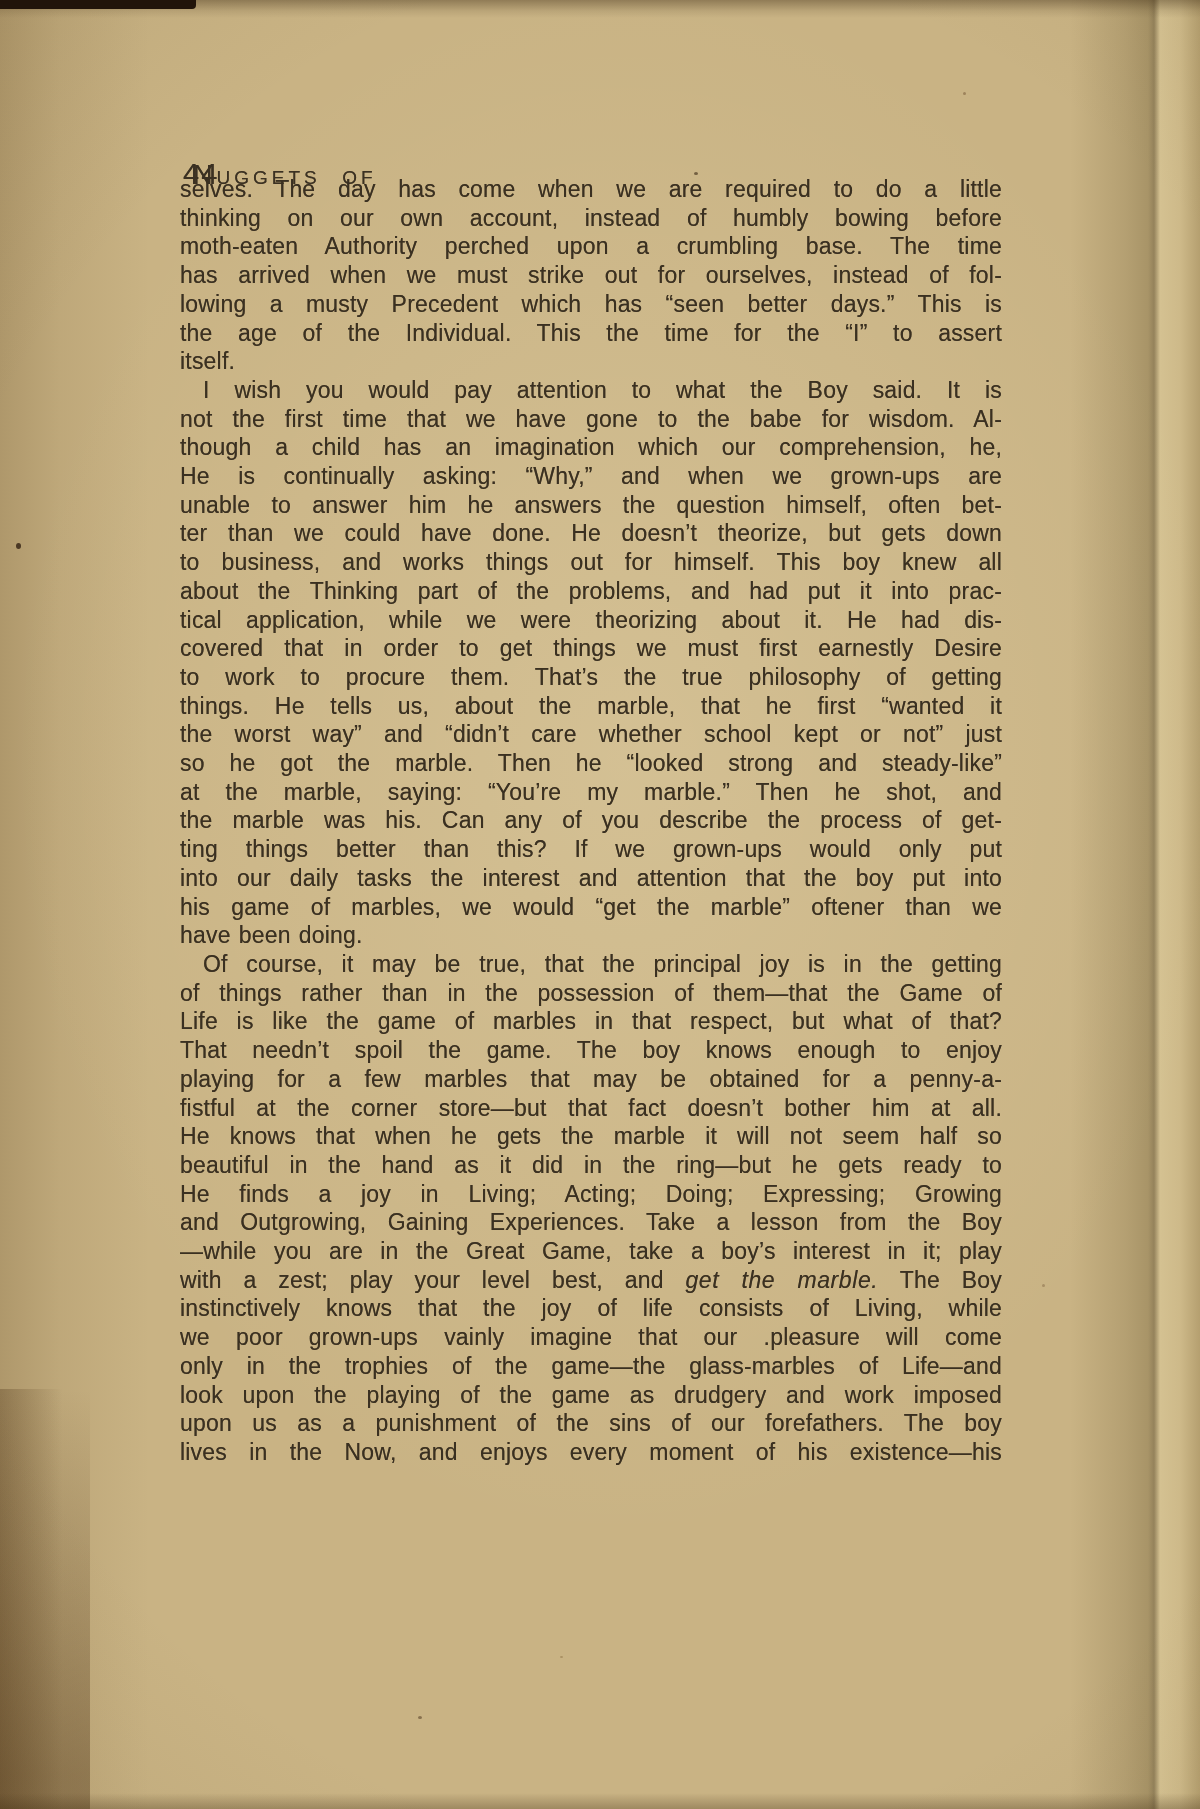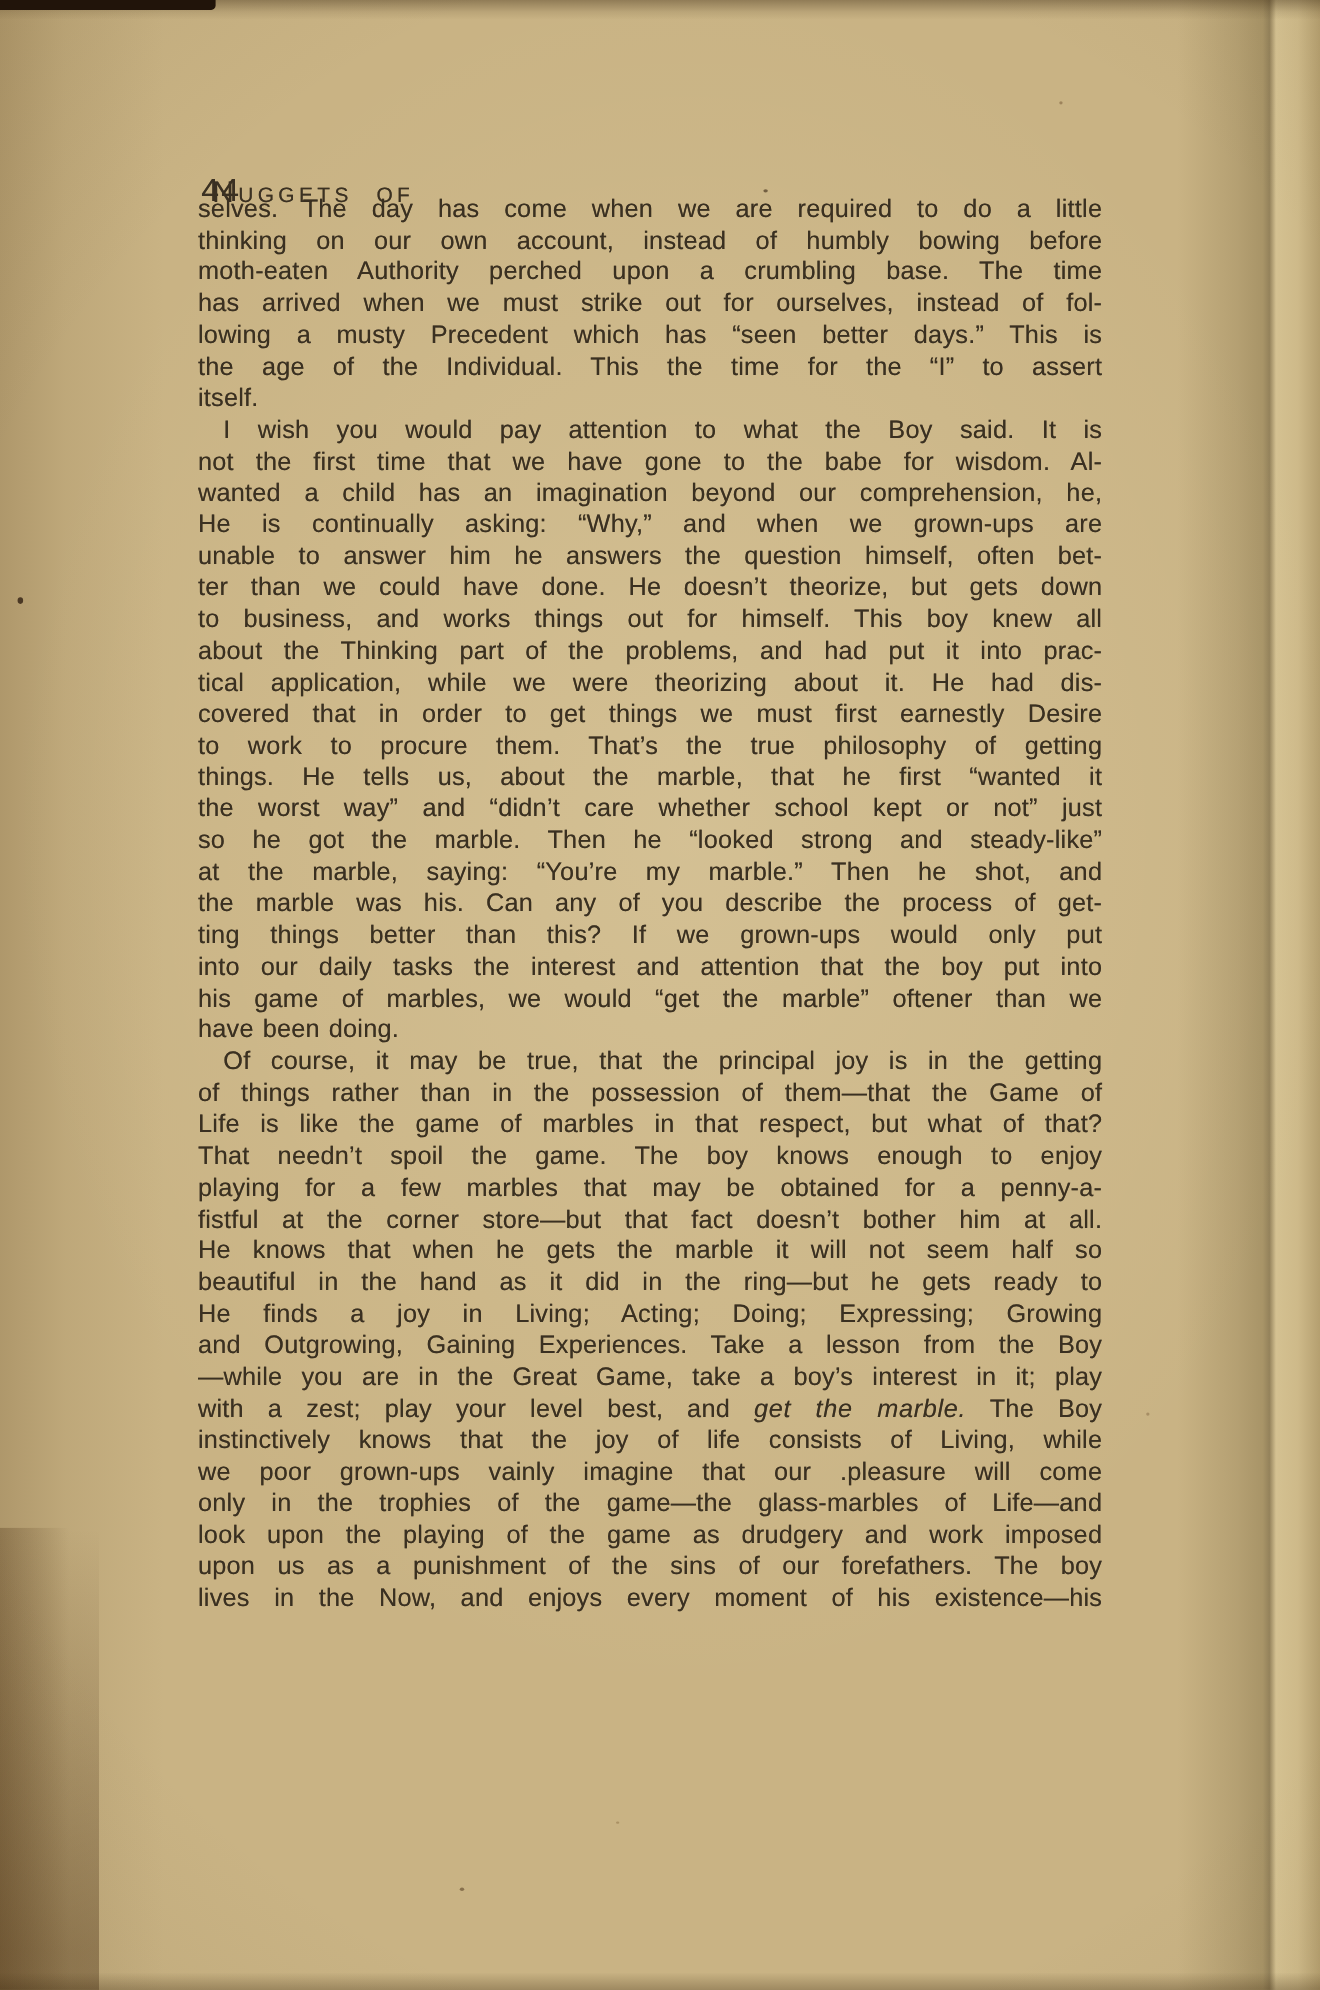--- a/index.html
+++ b/index.html
@@ -114,21 +114,21 @@
         <div class="text-line"><span>thinking on our own account, instead of humbly bowing before</span></div>
         <div class="text-line"><span>moth-eaten Authority perched upon a crumbling base. The time</span></div>
         <div class="text-line"><span>has arrived when we must strike out for ourselves, instead of fol-</span></div>
         <div class="text-line"><span>lowing a musty Precedent which has “seen better days.” This is</span></div>
         <div class="text-line"><span>the age of the Individual. This the time for the “I” to assert</span></div>
         <div class="text-line flush-left"><span>itself.</span></div>
       </div>
       <div>
         <div class="text-line indented"><span>I wish you would pay attention to what the Boy said. It is</span></div>
         <div class="text-line"><span>not the first time that we have gone to the babe for wisdom. Al-</span></div>
-        <div class="text-line"><span>wanted a child has an imagination beyond our comprehension, he,</span></div>
+        <div class="text-line"><span>though a child has an imagination which our comprehension, he,</span></div>
         <div class="text-line"><span>He is continually asking: “Why,” and when we grown-ups are</span></div>
         <div class="text-line"><span>unable to answer him he answers the question himself, often bet-</span></div>
         <div class="text-line"><span>ter than we could have done. He doesn’t theorize, but gets down</span></div>
         <div class="text-line"><span>to business, and works things out for himself. This boy knew all</span></div>
         <div class="text-line"><span>about the Thinking part of the problems, and had put it into prac-</span></div>
         <div class="text-line"><span>tical application, while we were theorizing about it. He had dis-</span></div>
         <div class="text-line"><span>covered that in order to get things we must first earnestly Desire</span></div>
         <div class="text-line"><span>to work to procure them. That’s the true philosophy of getting</span></div>
         <div class="text-line"><span>things. He tells us, about the marble, that he first “wanted it</span></div>
         <div class="text-line"><span>the worst way” and “didn’t care whether school kept or not” just</span></div>

